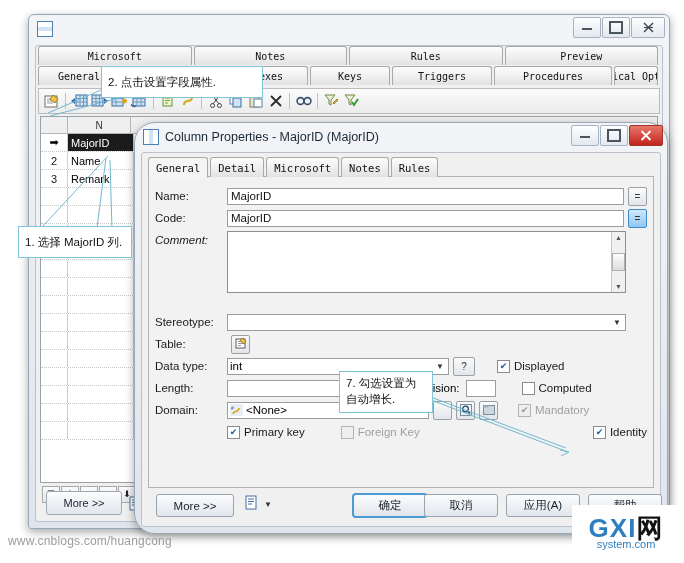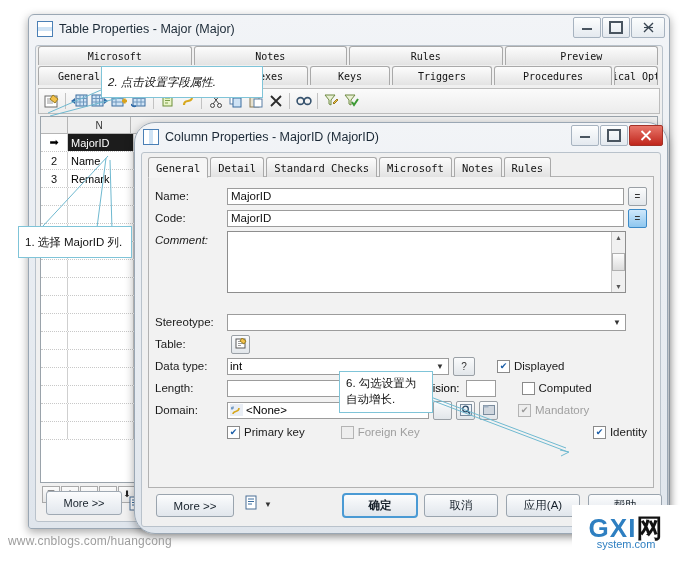--- a/index.html
+++ b/index.html
@@ -223,21 +223,20 @@
   .logo .l1{font-size:26px;color:#2e7fc1;font-weight:bold;letter-spacing:1px;line-height:26px;}
   .logo .l2{font-size:11px;color:#2e7fc1;line-height:12px;margin-top:-3px;}
   .logo .cjk{color:#111;}
 </style>
 </head>
 <body>
 
 <div class="win w7" id="tablewin">
   <div class="w7-title">
     <span style="display:inline-block;width:14px;height:14px;border:1px solid #4a7fb5;background:linear-gradient(to bottom,#ffffff 0 33%,#cfe3f5 33% 66%,#ffffff 66%);"></span>
-    <span class="tx">Table Properties - Major (Major)</span>
     <div class="winbtns">
       <div class="wb">
           <i class="glyph-min"></i>
         </div>
       <div class="wb">
           <i class="glyph-max"></i>
         </div>
       <div class="wb close">
         <svg width="11" height="11" viewBox="0 0 11 11">
             <path d="M1 1 L10 10 M10 1 L1 10" stroke="#3a4652" stroke-width="1.4" fill="none"></path>
@@ -487,21 +486,20 @@
             <path d="M1.5 1 L10.5 10 M10.5 1 L1.5 10" stroke="#fff" stroke-width="1.8" fill="none"></path>
           </svg>
       </div>
     </div>
   </div>
 
   <div class="cp-body">
     <div class="cp-tabs">
       <div class="cptab sel">General</div>
       <div class="cptab">Detail</div>
-      <div class="cptab">Standard Checks</div>
       <div class="cptab">Microsoft</div>
       <div class="cptab">Notes</div>
       <div class="cptab">Rules</div>
     </div>
 
     <div class="cp-panel">
 
       <div class="frow" style="margin-top:8px;">
         <div class="flabel">Name:</div>
         <div class="inp">MajorID</div>
@@ -624,45 +622,45 @@
 
     <div class="cp-foot">
       <div class="btn" style="position:absolute;left:8px;top:2px;width:76px;">More &gt;&gt;</div>
       <div style="position:absolute;left:96px;top:3px;">
         <svg width="15" height="16" viewBox="0 0 15 16">
             <rect x="2" y="1" width="10" height="13" fill="#fff" stroke="#4b6f95"></rect>
             <path d="M4 4h6M4 6.5h6M4 9h4" stroke="#3b6d9e"></path>
           </svg>
       </div>
       <div style="position:absolute;left:116px;top:8px;font-size:8px;color:#333;">▼</div>
-      <div class="btn def" style="position:absolute;left:194px;top:1px;width:72px;font-weight:bold;">确定</div>
+      <div class="btn def" style="position:absolute;left:204px;top:1px;width:72px;">确定</div>
       <div class="btn" style="position:absolute;left:276px;top:2px;width:72px;">取消</div>
       <div class="btn" style="position:absolute;left:358px;top:2px;width:72px;">应用(A)</div>
       <div class="btn" style="position:absolute;left:440px;top:2px;width:72px;">帮助</div>
     </div>
   </div>
 </div>
 
 <svg class="lines">
   <path d="M101 90 L48 113" stroke="#6fb9d0" fill="none" stroke-width="1"></path>
   <path d="M126 96 L50 116" stroke="#6fb9d0" fill="none" stroke-width="1"></path>
   <path d="M112 230 L110 160" stroke="#6fb9d0" fill="none" stroke-width="1"></path>
   <path d="M30 240 L108 156" stroke="#6fb9d0" fill="none" stroke-width="1"></path>
   <path d="M95 243 L106 158" stroke="#6fb9d0" fill="none" stroke-width="1"></path>
   <path d="M431 400 L568 452" stroke="#6fb9d0" fill="none" stroke-width="1"></path>
   <path d="M420 393 L566 448" stroke="#6fb9d0" fill="none" stroke-width="1"></path>
   <path d="M560 450 L569 452 L561 456" stroke="#6fb9d0" fill="none" stroke-width="1"></path>
 </svg>
 
-<div class="callout" id="c2" style="left:101px;top:66px;width:162px;height:32px;display:flex;align-items:center;font-style:italic;">2. 点击设置字段属性.</div>
+<div class="callout" id="c2" style="left:101px;top:66px;width:162px;height:32px;display:flex;align-items:center;">2. 点击设置字段属性.</div>
 
 <div class="callout" id="c1" style="left:18px;top:226px;width:114px;height:32px;display:flex;align-items:center;">1. 选择 MajorID 列.</div>
 
 <div class="callout" id="c3" style="left:339px;top:371px;width:94px;height:42px;">
-  <div>6. 勾选设置为</div>
+  <div>7. 勾选设置为</div>
   <div>自动增长.</div>
 </div>
 
 <div class="wmk">www.cnblogs.com/huangcong</div>
 
 <div class="logo">
   <div class="l1">
     <span>GXI</span><span class="cjk">网</span>
   </div>
   <div class="l2">system.com</div>

